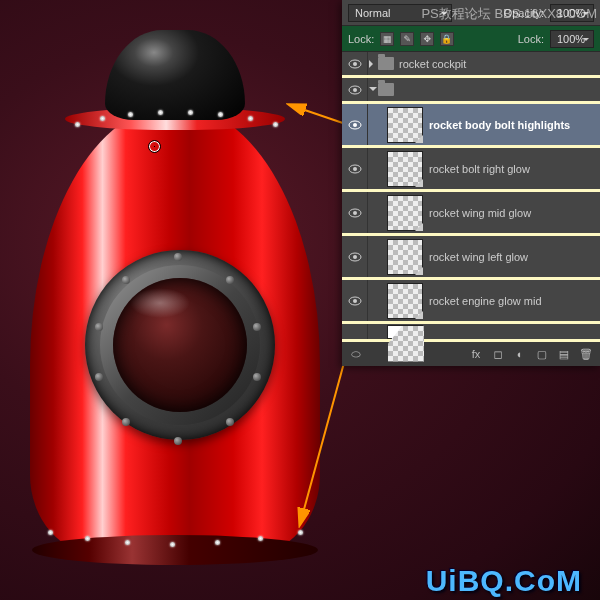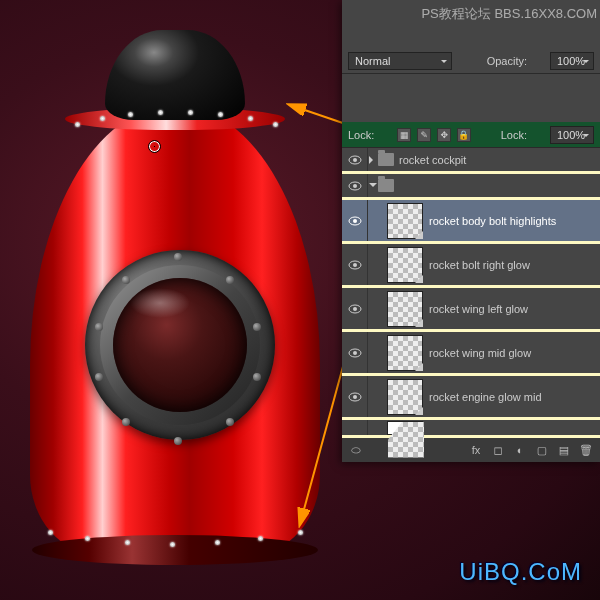--- a/index.html
+++ b/index.html
@@ -20,30 +20,30 @@
   
   
   .porthole-rim { position: absolute; left: 75px; top: 220px; width: 190px; height: 190px; border-radius: 50%; background: radial-gradient(circle at 38% 35%, #bbb 0%, #999 12%, #666 30%, #3a3a3a 60%, #222 100%); box-shadow: inset 0 0 12px #000, 0 4px 10px rgba(0,0,0,0.5); }
   .porthole-rim2 { position: absolute; left: 90px; top: 235px; width: 160px; height: 160px; border-radius: 50%; background: linear-gradient(135deg, #999 0%, #444 50%, #222 100%); }
   .porthole-glass { position: absolute; left: 103px; top: 248px; width: 134px; height: 134px; border-radius: 50%; background: radial-gradient(circle at 40% 35%, #7a2a2a 0%, #4a1515 30%, #2a0808 70%, #180404 100%); box-shadow: inset 0 0 18px #000; }
   .glass-hl { position: absolute; left: 120px; top: 258px; width: 60px; height: 30px; border-radius: 50%; background: radial-gradient(ellipse, rgba(255,255,255,0.35) 0%, rgba(255,255,255,0) 70%); }
   .rivet { position: absolute; width: 8px; height: 8px; background: radial-gradient(circle at 35% 35%, #aaa, #333); border-radius: 50%; }
   
   
   .panel { position: absolute; right: 0; top: 0; width: 258px; background: #454545; color: #ccc; font-size: 11px; box-shadow: -2px 2px 8px rgba(0,0,0,0.5); }
-  .panel-row { display: flex; align-items: center; height: 26px; padding: 0 6px; gap: 23px; border-bottom: 1px solid #2a2a2a; margin-top: 48px; }
+  .panel-row { display: flex; align-items: center; height: 26px; padding: 0 6px; gap: 6px; border-bottom: 1px solid #2a2a2a; }
   .dd { background: #3a3a3a; border: 1px solid #222; color: #ddd; height: 18px; padding: 0 14px 0 6px; position: relative; font-size: 11px; display: inline-flex; align-items: center; }
   .dd::after { content: ""; position: absolute; right: 4px; top: 7px; border: 3px solid transparent; border-top-color: #ccc; }
   .fill-row { background: #14532d; }
   .lock-icons { display: flex; gap: 6px; font-size: 12px; }
   .lock-icon { width: 14px; height: 14px; background: #555; border: 1px solid #333; display: flex; align-items: center; justify-content: center; font-size: 9px; }
   .layer-list { max-height: 310px; }
   .layer-row { display: flex; align-items: center; height: 44px; border-bottom: 3px solid #fef9c3; position: relative; }
   .layer-row.group { height: 26px; }
-  .layer-row.selected { background: #637187; color: #fff; }
+  .layer-row.selected { background: #637187; color: #fff; font-weight: bold; }
   .eye { width: 26px; height: 100%; display: flex; align-items: center; justify-content: center; border-right: 1px solid #333; cursor: pointer; }
   .eye svg { width: 14px; height: 10px; }
   .indent { width: 0; }
   .indent.d1 { width: 16px; }
   .twisty { width: 10px; display: flex; align-items: center; justify-content: center; }
   .tw-right { border: 4px solid transparent; border-left-color: #ccc; }
   .tw-down { border: 4px solid transparent; border-top-color: #ccc; margin-top: 3px; }
   .folder { width: 16px; height: 13px; background: #888; border-radius: 1px; position: relative; margin-right: 5px; }
   .folder::before { content: ""; position: absolute; top: -3px; left: 0; width: 7px; height: 3px; background: #888; border-radius: 1px 1px 0 0; }
   .thumb { width: 36px; height: 36px; margin: 0 6px 0 3px; background: 
@@ -52,21 +52,21 @@
   .thumb.corner::after { content:""; position:absolute; right:-1px; bottom:-1px; width:0;height:0; border:4px solid transparent; border-right-color:#ccc; border-bottom-color:#ccc;}
   .thumb.partial { background: #fff; position: relative; }
   .thumb.partial::after { content:""; position:absolute; left:0; top:0; width:36px; height:36px; background: repeating-conic-gradient(#bbb 0 25%, #eee 0 50%) 0 0/10px 10px; clip-path: polygon(0 100%, 100% 100%, 100% 0, 40% 0, 0 50%); }
   .layer-label { flex: 1; white-space: nowrap; overflow: hidden; }
   .panel-footer { display: flex; align-items: center; height: 24px; padding: 0 4px; gap: 2px; background: #3a3a3a; justify-content: flex-end; }
   .ftr-btn { width: 20px; height: 18px; display: flex; align-items: center; justify-content: center; color: #bbb; font-size: 11px; }
   .link-icn { width: 20px; }
   
   
   .watermark-url { position: absolute; right: 3px; top: 5px; font-size: 13px; color: rgba(255,255,255,0.55); font-family: "Microsoft YaHei", sans-serif; }
-  .watermark-logo { position: absolute; right: 18px; bottom: 14px; font-size: 24px; font-weight: normal; color: #4db8ff; text-shadow: 2px 2px 3px #001, -1px -1px 1px #003; font-family: Arial; letter-spacing: 1px;}
+  .watermark-logo { position: absolute; right: 18px; bottom: 2px; font-size: 30px; font-weight: bold; color: #4db8ff; text-shadow: 2px 2px 3px #001, -1px -1px 1px #003; font-family: Arial; letter-spacing: 1px;}
   .arrow { position: absolute; stroke: #ff9500; fill: #ff9500; }
   .cursor-dot { position: absolute; left: 148px; top: 140px; width: 13px; height: 13px; border: 1px solid #000; border-radius: 50%; background: transparent; box-shadow: inset 0 0 0 1px #fff; }
   .cursor-dot::after{content:"";position:absolute;left:5px;top:5px;width:1px;height:1px;background:#000;}
 </style>
 </head>
 <body>
 
 <div class="canvas">
 
   <div class="rocket">
@@ -197,32 +197,32 @@
       </div>
       <div class="layer-row">
         <div class="eye">
             <svg viewBox="0 0 14 10">
               <ellipse cx="7" cy="5" rx="6" ry="4" fill="none" stroke="#ccc"></ellipse>
               <circle cx="7" cy="5" r="2" fill="#ccc"></circle>
             </svg>
           </div>
         <div class="indent d1"></div>
         <div class="thumb corner"></div>
+        <span class="layer-label">rocket wing mid glow</span>
+      </div>
+      <div class="layer-row">
+        <div class="eye">
+            <svg viewBox="0 0 14 10">
+              <ellipse cx="7" cy="5" rx="6" ry="4" fill="none" stroke="#ccc"></ellipse>
+              <circle cx="7" cy="5" r="2" fill="#ccc"></circle>
+            </svg>
+          </div>
+        <div class="indent d1"></div>
+        <div class="thumb corner"></div>
         <span class="layer-label">rocket wing left glow</span>
-      </div>
-      <div class="layer-row">
-        <div class="eye">
-            <svg viewBox="0 0 14 10">
-              <ellipse cx="7" cy="5" rx="6" ry="4" fill="none" stroke="#ccc"></ellipse>
-              <circle cx="7" cy="5" r="2" fill="#ccc"></circle>
-            </svg>
-          </div>
-        <div class="indent d1"></div>
-        <div class="thumb corner"></div>
-        <span class="layer-label">rocket wing mid glow</span>
       </div>
       <div class="layer-row">
         <div class="eye">
             <svg viewBox="0 0 14 10">
               <ellipse cx="7" cy="5" rx="6" ry="4" fill="none" stroke="#ccc"></ellipse>
               <circle cx="7" cy="5" r="2" fill="#ccc"></circle>
             </svg>
           </div>
         <div class="indent d1"></div>
         <div class="thumb corner"></div>

